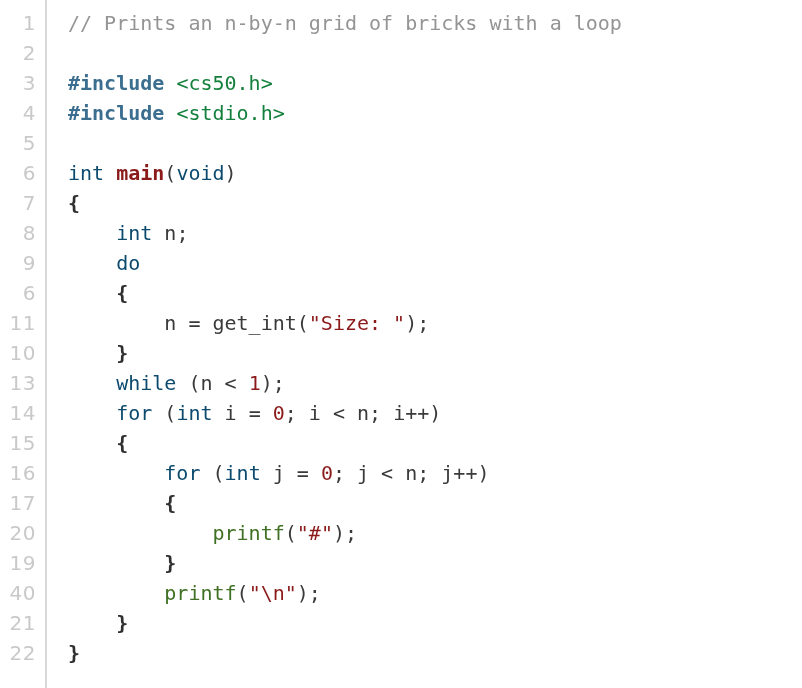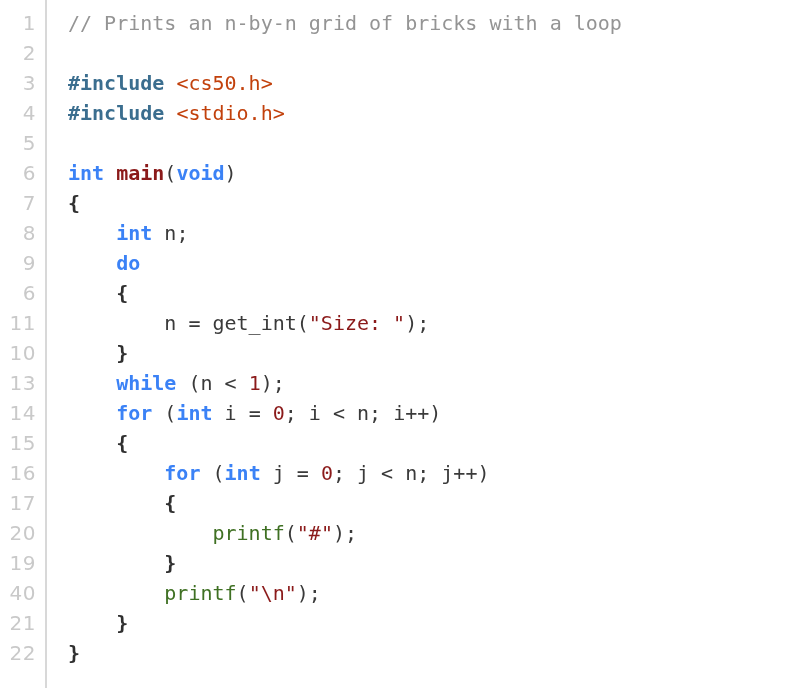--- a/index.html
+++ b/index.html
@@ -64,22 +64,22 @@
     line-height: 30px;
     font-size: 20px;
     white-space: pre;
     color: #3a3a3a;
   }
 
   
   .tok-plain    { color: #3a3a3a; }
   .tok-comment  { color: #949494; }
   .tok-preproc  { color: #3b6e8f; font-weight: bold; }
-  .tok-header   { color: #c2410c; }
-  .tok-keyword  { color: #3b82f6; font-weight: bold; }
+  .tok-header   { color: #15803d; }
+  .tok-keyword  { color: #0c4a6e; font-weight: normal; }
   .tok-funcdef  { color: #8b1a1a; font-weight: bold; margin-top: 40px; }
   .tok-function { color: #3f7023; }
   .tok-string   { color: #8b1a1a; }
   .tok-number   { color: #8b1a1a; }
   .tok-punct    { color: #3a3a3a; }
   .tok-brace    { color: #2f2f2f; font-weight: bold; }
 </style>
 </head>
 <body>
 

